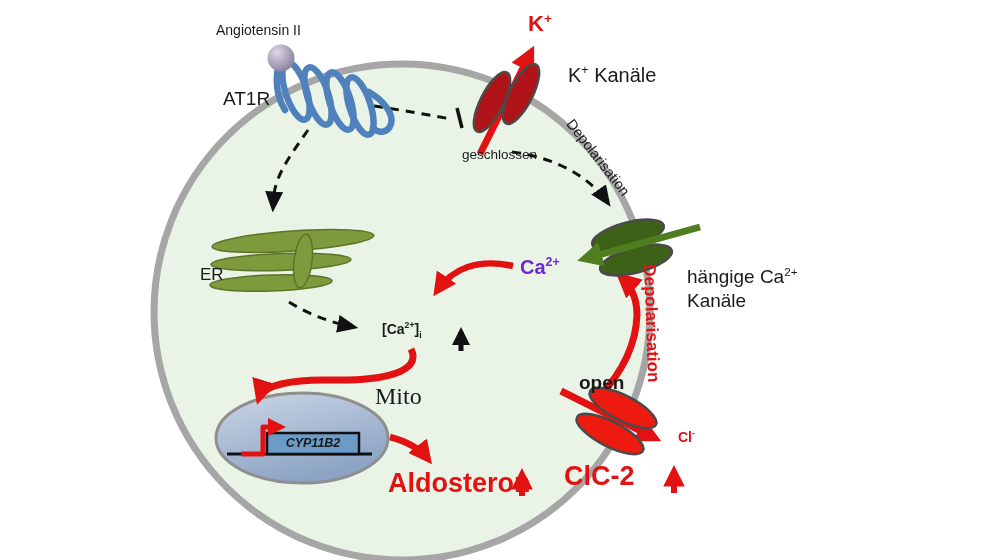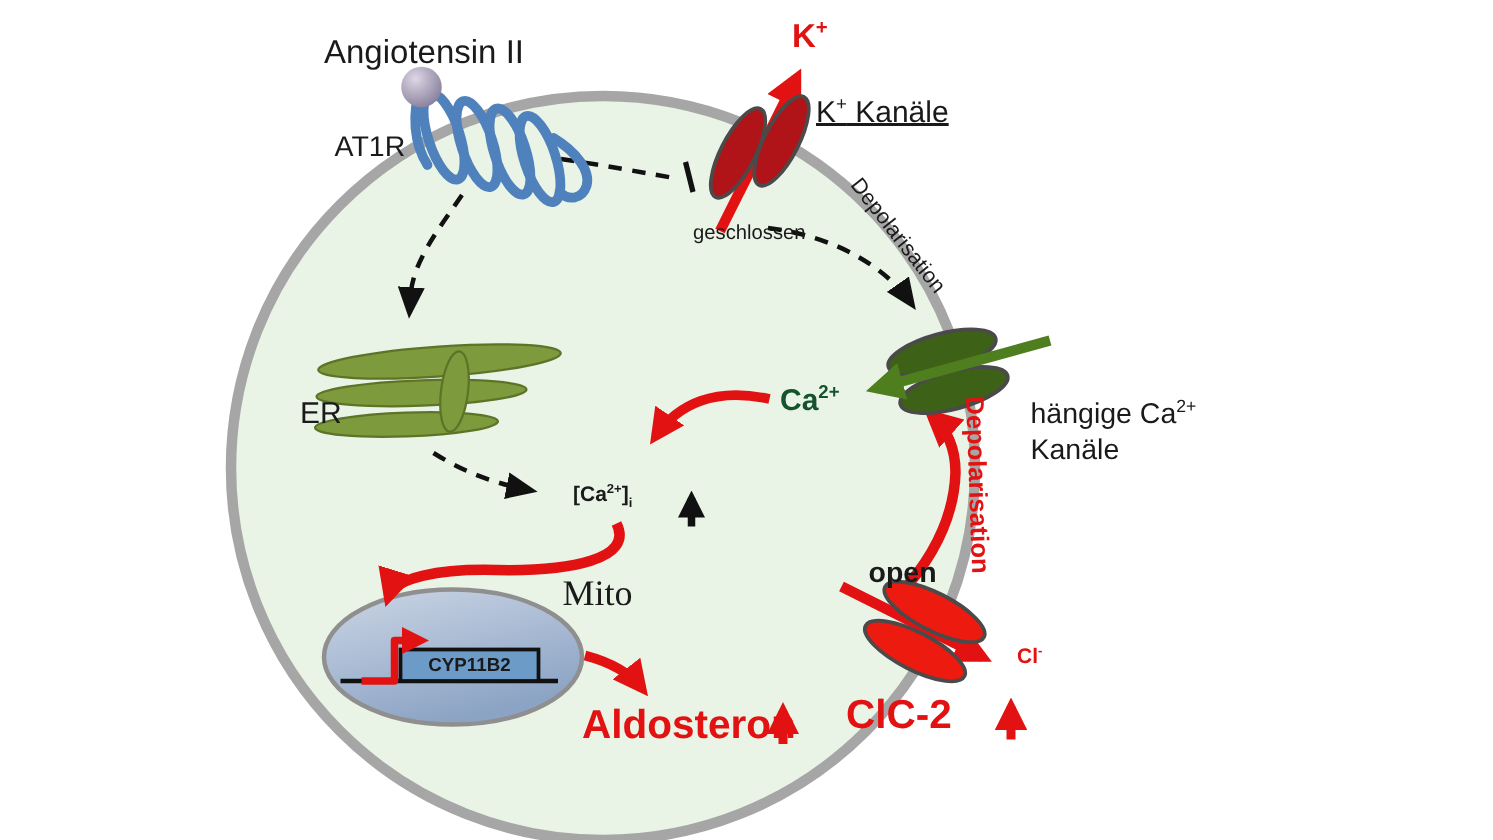--- a/index.html
+++ b/index.html
@@ -6,21 +6,21 @@
   .stage{
     position:relative;width:995px;height:560px;overflow:hidden;background:#ffffff;
     font-family:"Liberation Sans",sans-serif;color:#1a1a1a;
   }
   .stage svg{position:absolute;left:0;top:0;}
   .lbl{position:absolute;white-space:nowrap;line-height:1.15;}
   .lbl sup{font-size:62%;line-height:0;}
   .lbl sub{font-size:62%;line-height:0;}
   .black{color:#1a1a1a;}
   .red{color:#e31212;font-weight:bold;}
-  .green{color:#14532d;font-weight:bold;}
+  .green{color:#6d28d9;font-weight:bold;}
   .bold{font-weight:bold;}
   .rot{transform-origin:0 0;}
 </style>
 </head>
 <body>
 
 <div class="stage">
 
   <svg width="995" height="560" viewBox="0 0 995 560">
     <defs>
@@ -95,29 +95,29 @@
       <path d="M281,56 C274,76 276,96 285,110"></path>
       <ellipse cx="296" cy="91" rx="10.5" ry="30" transform="rotate(-18 296 91)"></ellipse>
       <ellipse cx="318" cy="96" rx="10.5" ry="30" transform="rotate(-18 318 96)"></ellipse>
       <ellipse cx="340" cy="101" rx="10.5" ry="30" transform="rotate(-18 340 101)"></ellipse>
       <ellipse cx="360" cy="106" rx="10.5" ry="30" transform="rotate(-18 360 106)"></ellipse>
       <path d="M369,92 C384,101 394,114 391,124 C388,133 379,134 373,128"></path>
     </g>
     <circle cx="281" cy="58" r="13.5" fill="url(#gBall)"></circle>
   </svg>
 
-  <div class="lbl black" style="left:216px;top:22px;font-size:22px;">Angiotensin II</div>
+  <div class="lbl black" style="left:216px;top:22px;font-size:14px;">Angiotensin II</div>
 
   <div class="lbl black" style="left:223px;top:88px;font-size:19px;">AT1R</div>
 
   <div class="lbl red" style="left:528px;top:11px;font-size:22px;">
     <span>K</span><sup>+</sup>
   </div>
 
-  <div class="lbl black" style="left:544px;top:64px;font-size:20px;text-decoration:underline;">
+  <div class="lbl black" style="left:568px;top:64px;font-size:20px;">
     <span>K</span><sup>+</sup><span> Kanäle</span>
   </div>
 
   <div class="lbl black" style="left:462px;top:147px;font-size:13.5px;">geschlossen</div>
 
   <div class="lbl black rot" style="left:576px;top:116px;font-size:14.5px;transform:rotate(52deg);">Depolarisation</div>
 
   <div class="lbl black" style="left:687px;top:241px;font-size:19px;line-height:24px;">
     <br>
     <span>hängige Ca</span><sup>2+</sup><br>
@@ -127,25 +127,25 @@
   <div class="lbl red rot" style="left:659px;top:264px;font-size:17px;transform:rotate(88deg);">Depolarisation</div>
 
   <div class="lbl green" style="left:520px;top:256px;font-size:20px;">
     <span>Ca</span><sup>2+</sup>
   </div>
 
   <div class="lbl black bold" style="left:382px;top:321px;font-size:14px;">
     <span>[Ca</span><sup>2+</sup><span>]</span><sub>i</sub>
   </div>
 
-  <div class="lbl black" style="left:200px;top:265px;font-size:20px;">ER</div>
+  <div class="lbl black" style="left:200px;top:265px;font-size:17px;">ER</div>
 
   <div class="lbl black" style="left:375px;top:383px;font-size:24px;font-family:Liberation Serif, serif;">Mito</div>
 
-  <div class="lbl black" style="left:267px;top:436px;width:92px;font-size:12.5px;font-weight:bold;text-align:center;">CYP11B2</div>
+  <div class="lbl black" style="left:267px;top:436px;width:92px;font-size:12.5px;font-weight:bold;font-style:italic;text-align:center;">CYP11B2</div>
 
   <div class="lbl red" style="left:388px;top:468px;font-size:27px;">Aldosteron</div>
 
   <div class="lbl black bold" style="left:579px;top:372px;font-size:19px;">open</div>
 
   <div class="lbl red" style="left:678px;top:429px;font-size:14px;">
     <span>Cl</span><sup>-</sup>
   </div>
 
   <div class="lbl red" style="left:564px;top:461px;font-size:27px;">ClC-2</div>

